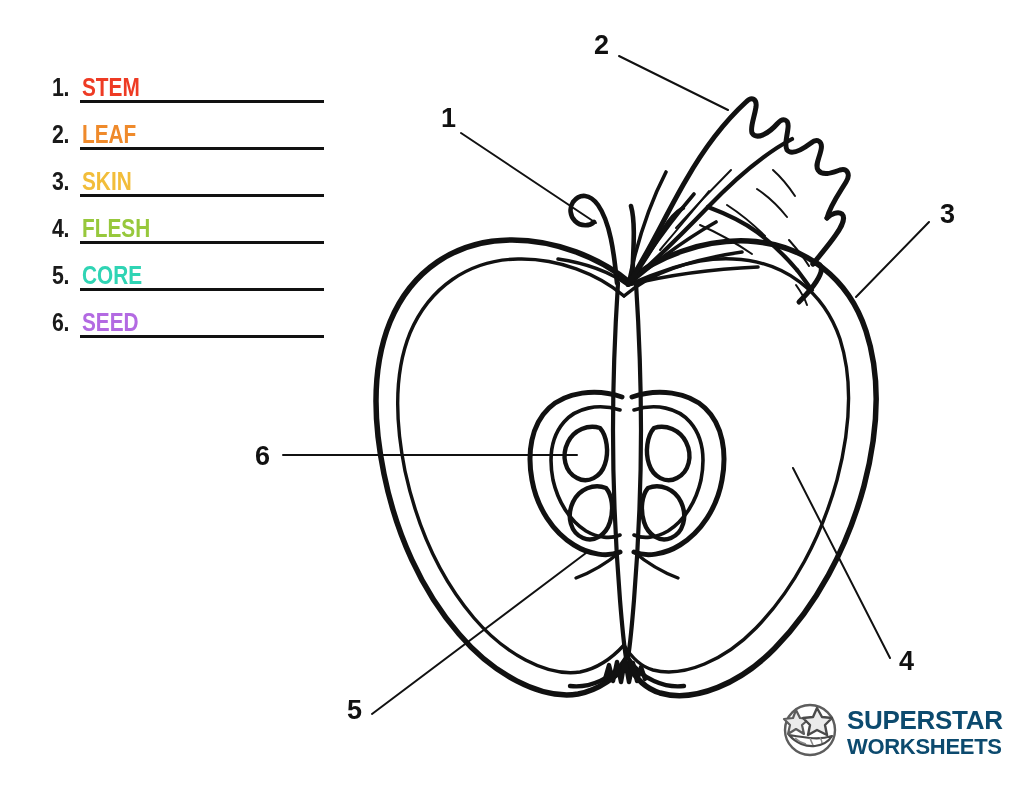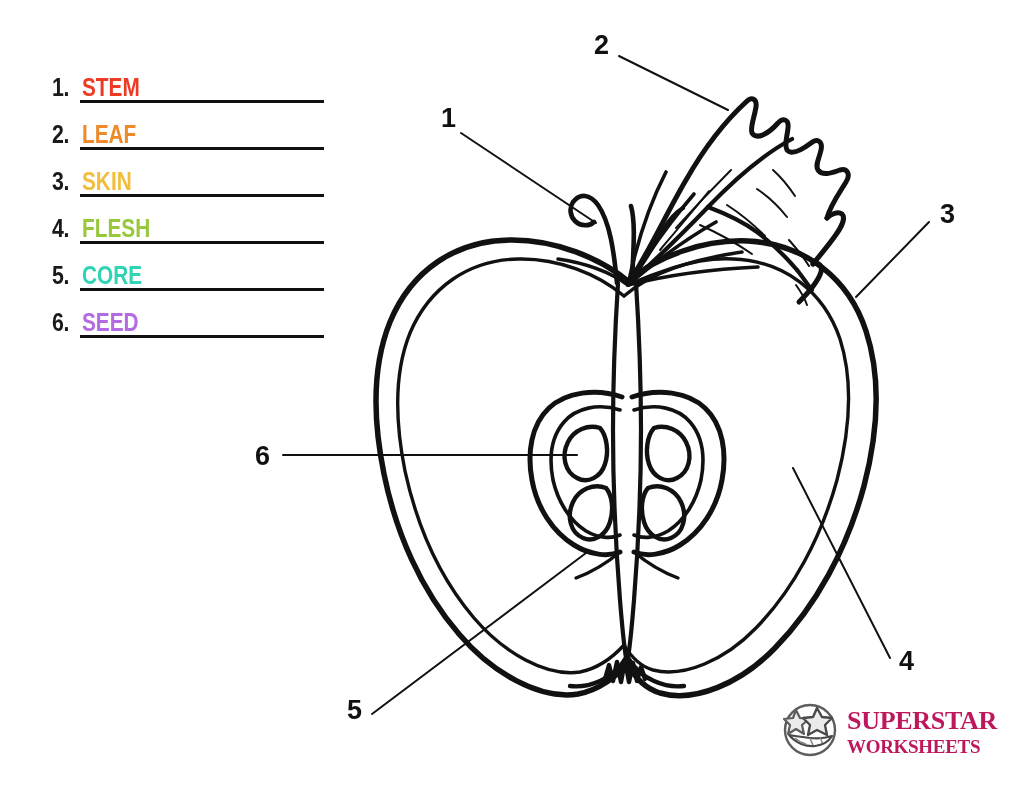--- a/index.html
+++ b/index.html
@@ -100,28 +100,28 @@
     gap: 9px;
   }
   #logo-mark { flex: 0 0 auto; }
   #logo-words {
     display: flex;
     flex-direction: column;
     justify-content: center;
     line-height: 1;
   }
   .logo-line1, .logo-line2 {
-    font-family: Liberation Serif, serif;
+    font-family: Liberation Sans, sans-serif;
     font-weight: bold;
-    color: #be185d;
+    color: #0c4a6e;
     letter-spacing: -0.3px;
     white-space: nowrap;
   }
   .logo-line1 { font-size: 26px; }
-  .logo-line2 { font-size: 19px; margin-top: 3px; }
+  .logo-line2 { font-size: 22px; margin-top: 3px; }
 </style>
 </head>
 <body>
 
 <div id="page">
 
   <div id="word-list">
 
     <div class="word-row">
       <span class="word-num">1.</span>

